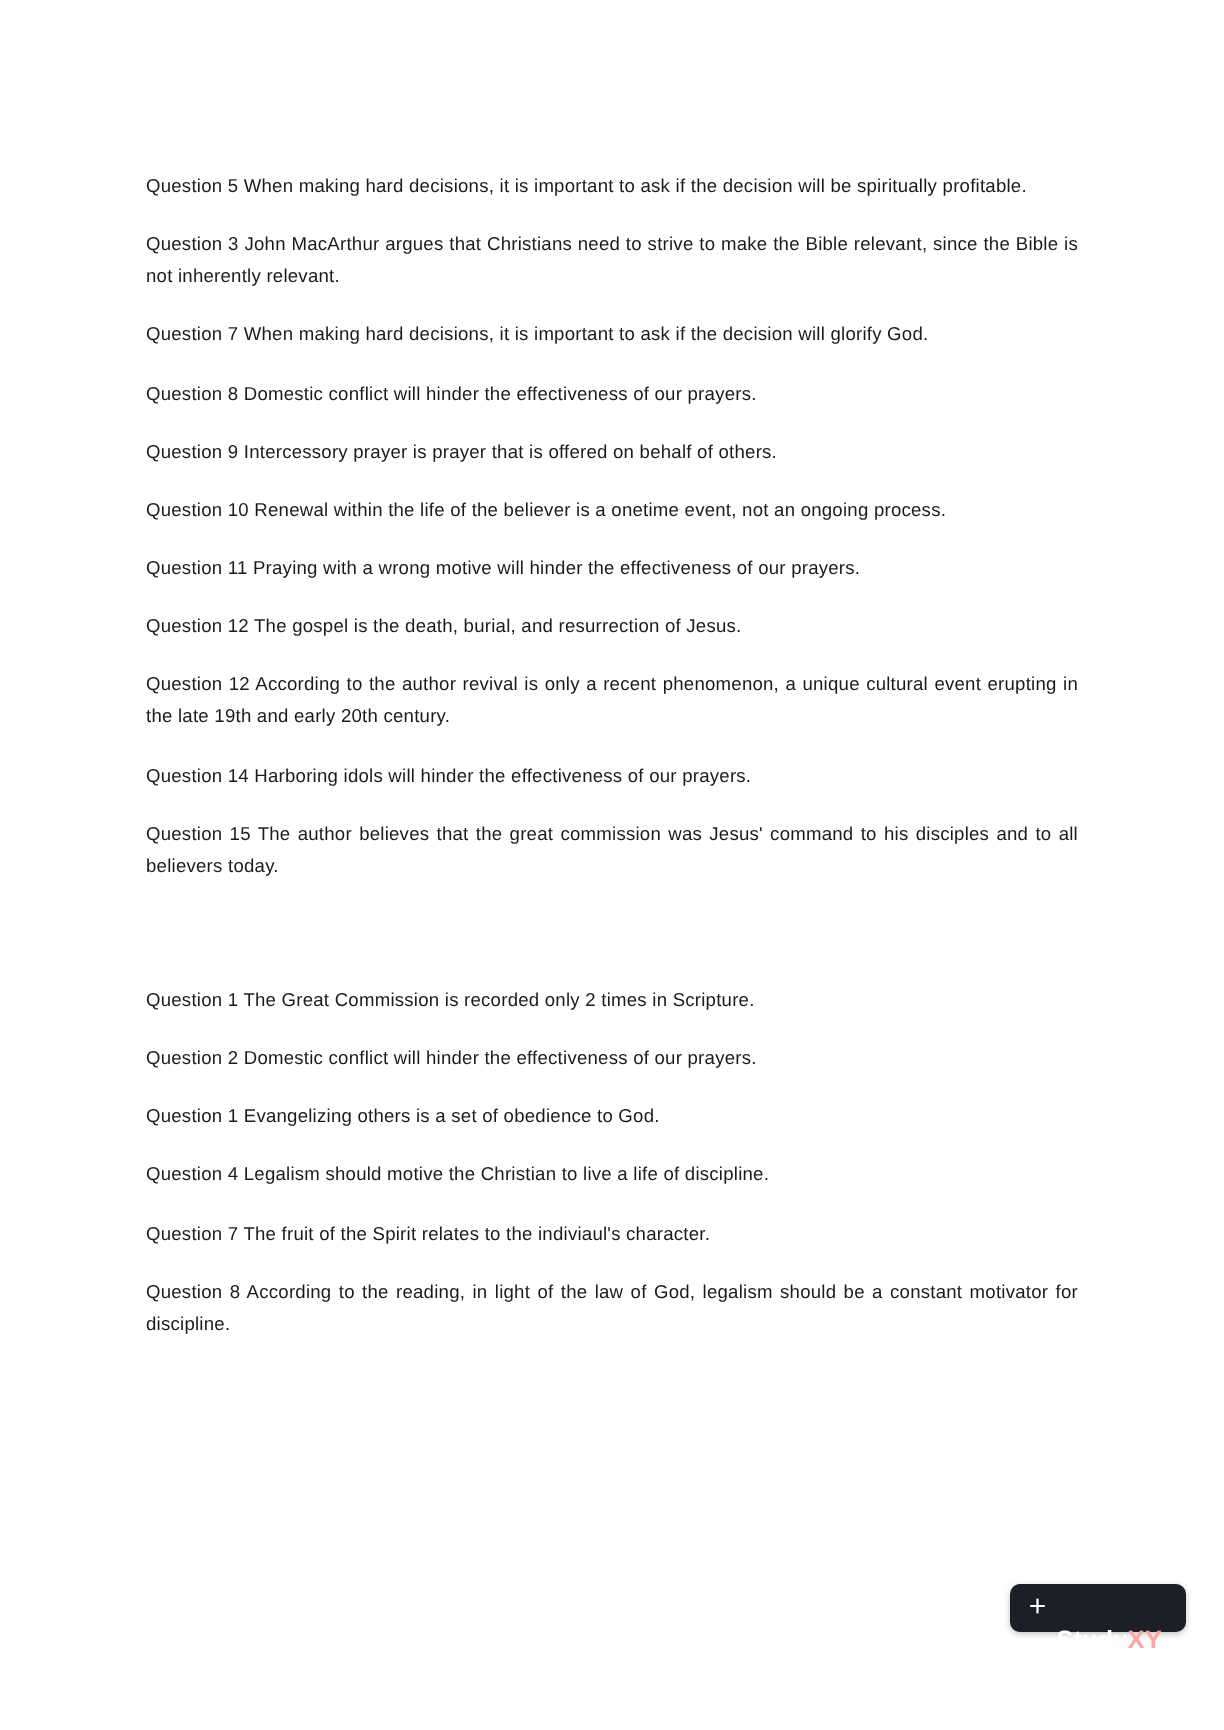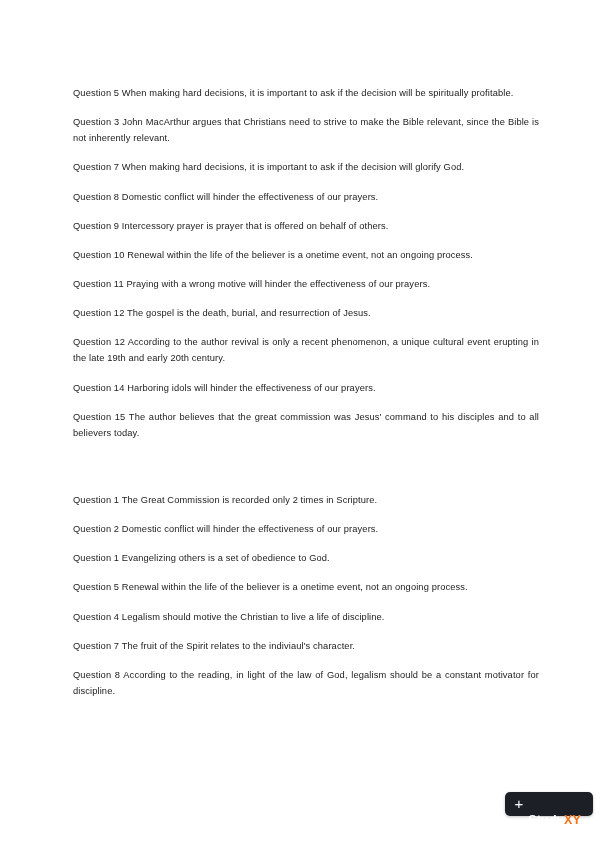--- a/index.html
+++ b/index.html
@@ -70,21 +70,21 @@
     font-weight: bold;
     letter-spacing: 0.2px;
     display: inline-flex;
     align-items: baseline;
     margin-top: 32px;
   }
   .watermark .brand .study {
     color: #ffffff;
   }
   .watermark .brand .xy {
-    color: #f97316;
+    color: #fca5a5;
     text-align: center;
   }
 </style>
 </head>
 <body>
 
 <div class="page">
   <div class="content">
 
     <p class="q-item">Question 5 When making hard decisions, it is important to ask if the decision will be spiritually profitable.</p>
@@ -97,21 +97,20 @@
     <p class="q-item">Question 12 The gospel is the death, burial, and resurrection of Jesus.</p>
     <p class="q-item">Question 12 According to the author revival is only a recent phenomenon, a unique cultural event erupting in the late 19th and early 20th century.</p>
     <p class="q-item">Question 14 Harboring idols will hinder the effectiveness of our prayers.</p>
     <p class="q-item">Question 15 The author believes that the great commission was Jesus' command to his disciples and to all believers today.</p>
 
     <div class="section-gap"></div>
 
     <p class="q-item">Question 1 The Great Commission is recorded only 2 times in Scripture.</p>
     <p class="q-item">Question 2 Domestic conflict will hinder the effectiveness of our prayers.</p>
     <p class="q-item">Question 1 Evangelizing others is a set of obedience to God.</p>
-    <p class="q-item">Question 5 Renewal within the life of the believer is a onetime event, not an ongoing process.</p>
     <p class="q-item">Question 4 Legalism should motive the Christian to live a life of discipline.</p>
     <p class="q-item">Question 7 The fruit of the Spirit relates to the indiviaul's character.</p>
     <p class="q-item">Question 8 According to the reading, in light of the law of God, legalism should be a constant motivator for discipline.</p>
 
   </div>
 
   <div class="watermark">
     <span class="plus">+</span>
     <span class="brand">
       <span class="study">Study</span>

